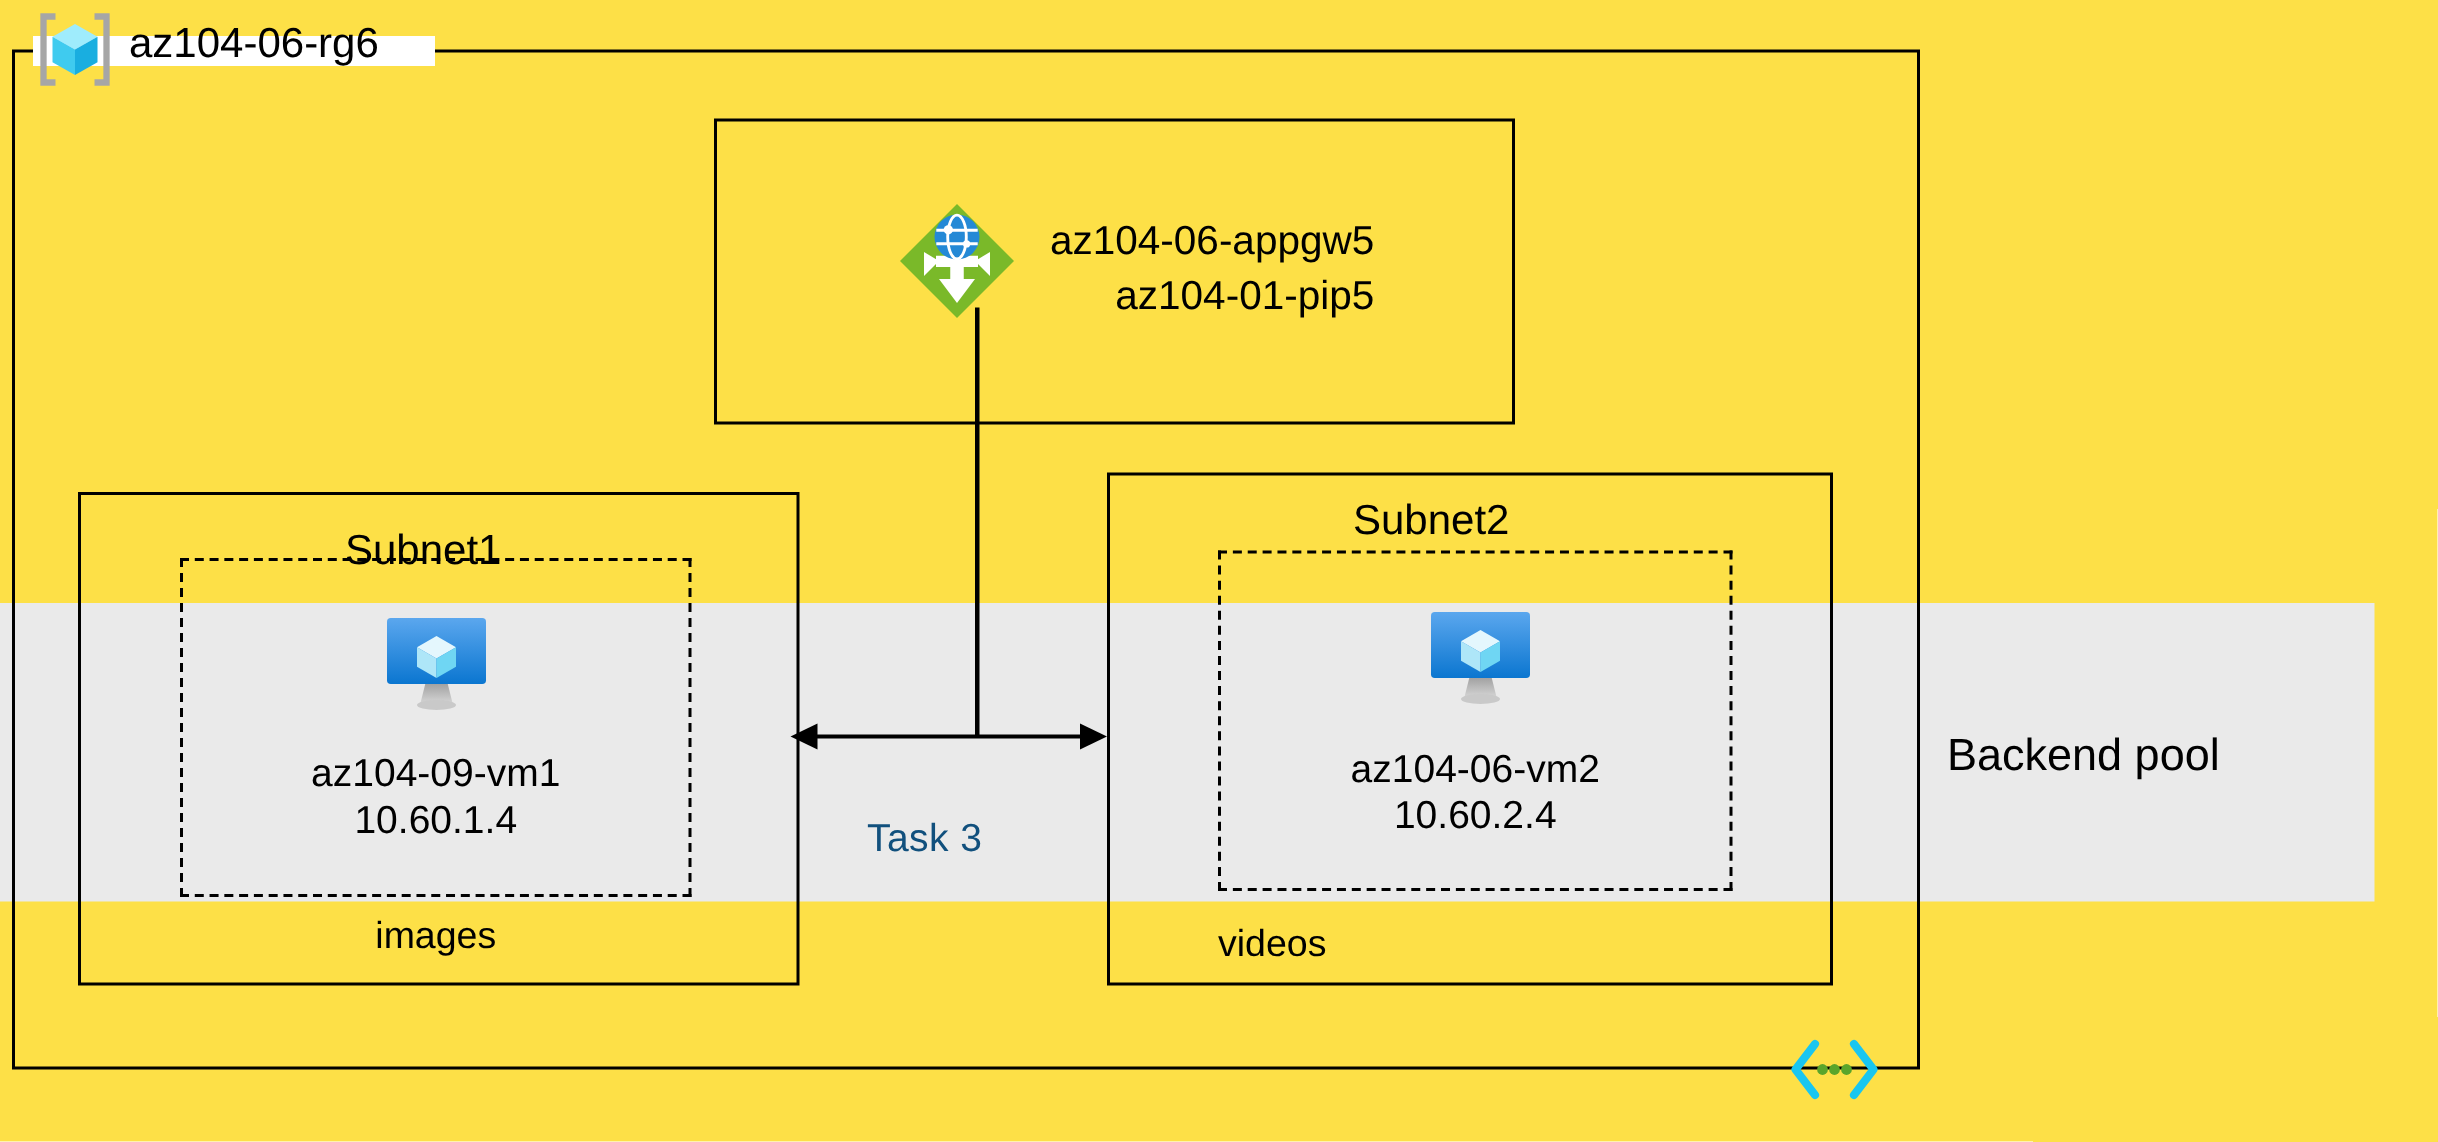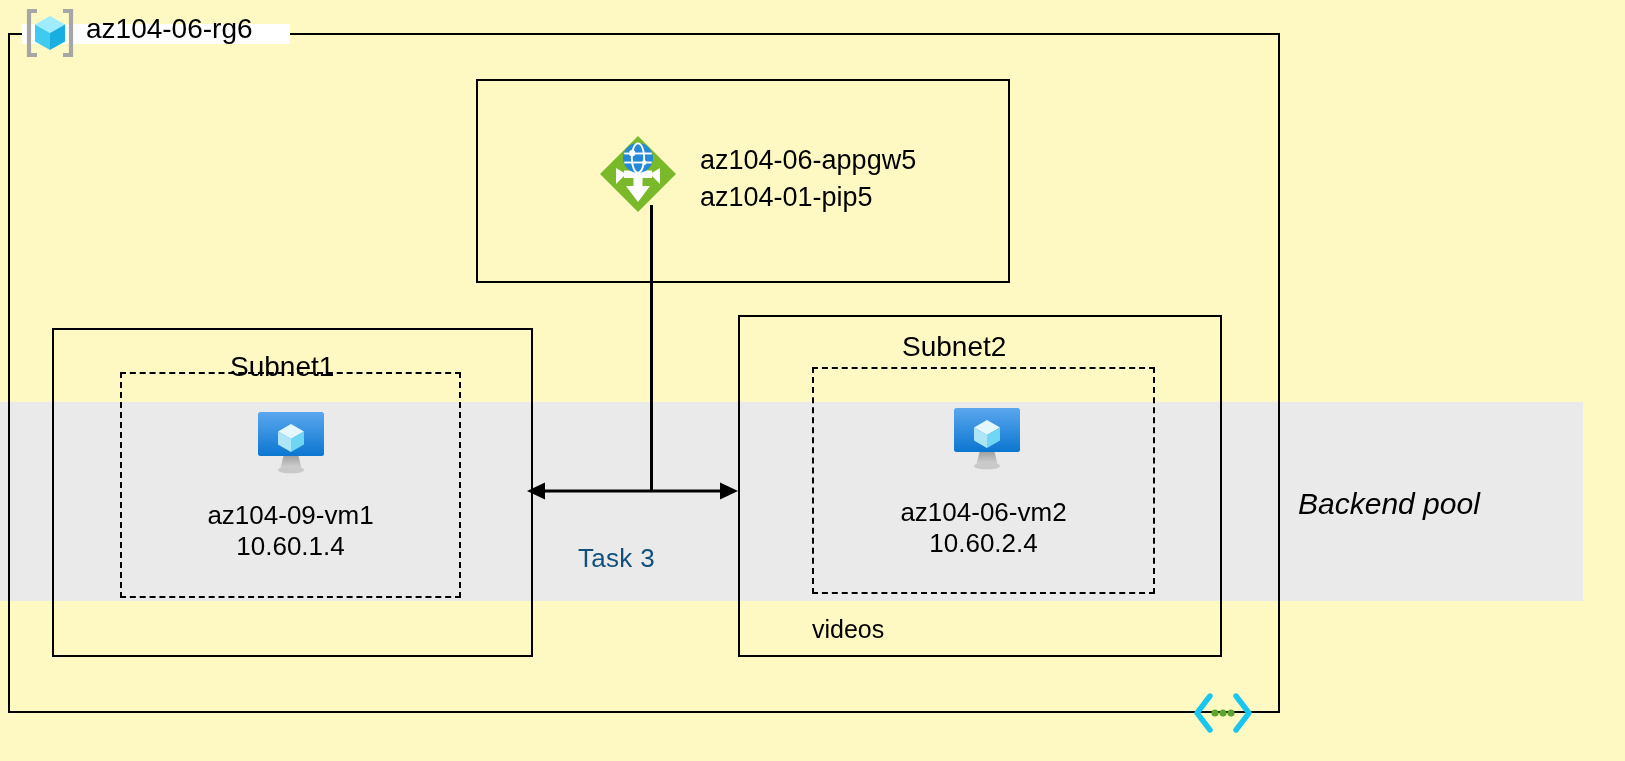--- a/index.html
+++ b/index.html
@@ -9,21 +9,21 @@
     background: #ffffff;
   }
   body {
     font-family: "Liberation Sans", sans-serif;
     -webkit-font-smoothing: antialiased;
   }
   #canvas {
     position: relative;
     width: 1625px;
     height: 761px;
-    background: #fef9c3;
+    background: #fde047;
     overflow: hidden;
   }
 
   
   .box {
     position: absolute;
     border: 2.5px solid #000000;
     box-sizing: border-box;
     background: transparent;
   }
@@ -66,21 +66,20 @@
   }
   .task-label {
     font-size: 26px;
     font-weight: normal;
     color: #11507D;
     letter-spacing: 0.3px;
   }
   .backend-label {
     font-size: 30px;
     color: #000000;
-    font-style: italic;
   }
 
   
   .backend-band {
     position: absolute;
     background: #EAEAEA;
     z-index: 0;
   }
 
   
@@ -162,21 +161,21 @@
       <g fill="none" stroke="#FFFFFF" stroke-width="1.9">
         <ellipse cx="42" cy="26" rx="6.2" ry="14.6"></ellipse>
         <path d="M28.2 21.5 H55.8"></path>
         <path d="M28.2 30.5 H55.8"></path>
       </g>
       <circle cx="36.2" cy="21.2" r="3.1" fill="#FFFFFF"></circle>
       <circle cx="48.4" cy="30.6" r="2.4" fill="#FFFFFF"></circle>
     </svg>
   </div>
 
-  <div class="label appgw-names layer-4" style="left:700px; top:142px;">
+  <div class="label appgw-names layer-4" style="left:700px; top:142px;text-align:right;">
     <div>az104-06-appgw5</div>
     <div>az104-01-pip5</div>
   </div>
 
   <div class="vline layer-2" style="left:650px; top:205px; height:286px;"></div>
 
   <div class="box layer-2" style="left:52px; top:328px; width:481px; height:329px;"></div>
 
   <div class="label subnet-title layer-4" style="left:230px; top:330px;margin-top:20px;">Subnet1</div>
 
@@ -204,20 +203,21 @@
       <path d="M26 23.5 L39 31 L39 44 L26 36.5 Z" fill="#AEE6F8"></path>
       <path d="M52 23.5 L52 36.5 L39 44 L39 31 Z" fill="#6FD6F3"></path>
     </svg>
   </div>
 
   <div class="label node-label layer-4" style="left:120px; top:500px; width:341px; text-align:center;">
     <div>az104-09-vm1</div>
     <div>10.60.1.4</div>
   </div>
 
+  <div class="label small-label layer-4" style="left:120px; top:610px; width:341px; text-align:center;">images</div>
 
   <div class="box layer-2" style="left:738px; top:315px; width:484px; height:342px;"></div>
 
   <div class="label subnet-title layer-4" style="left:902px; top:330px;">Subnet2</div>
 
   <div class="dashed-box layer-4" style="left:812px; top:367px; width:343px; height:227px;"></div>
 
   <div class="icon-wrap" style="left:948px; top:404px; width:78px; height:68px;">
     <svg width="78" height="68" viewBox="0 0 78 68" aria-hidden="true">
       <defs>

